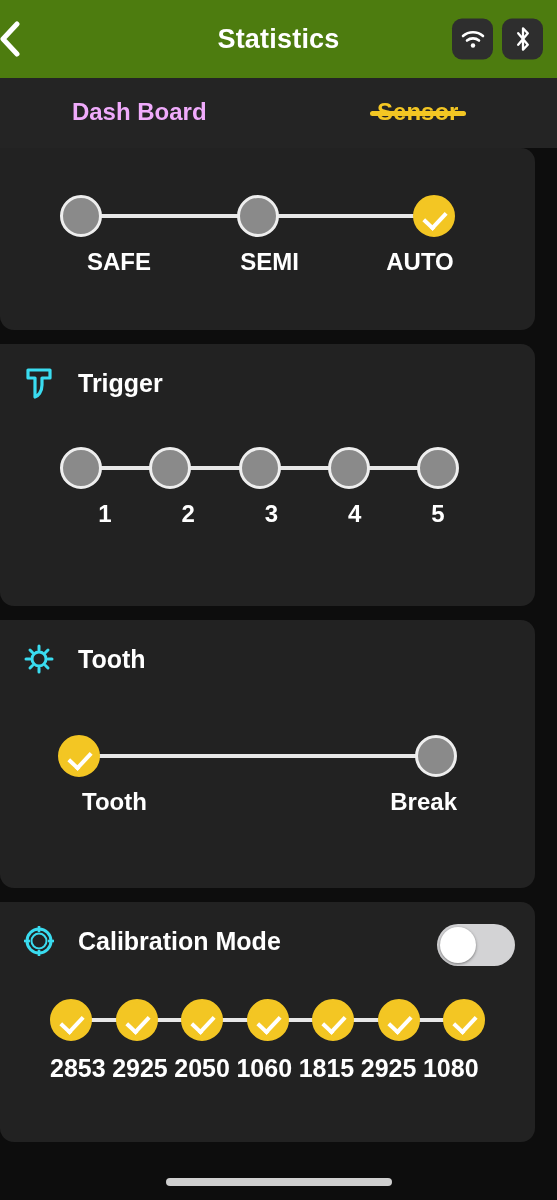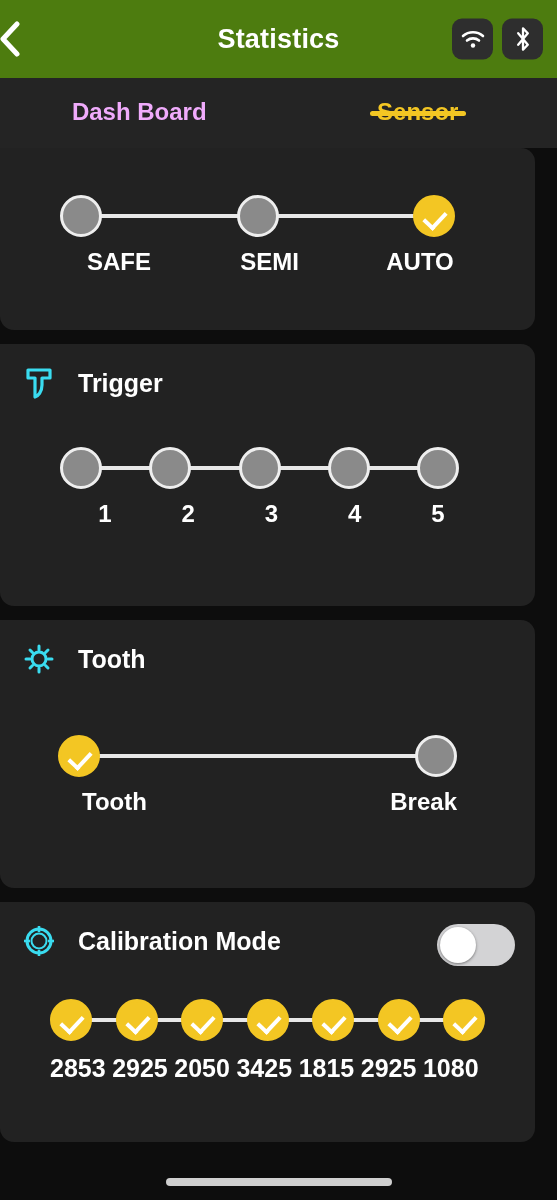--- a/index.html
+++ b/index.html
@@ -355,21 +355,21 @@
         <div class="dot on"></div>
         <div class="dot on"></div>
         <div class="dot on"></div>
         <div class="dot on"></div>
       </div>
     </div>
     <div class="cal-values">
       <span>2853</span>
       <span>2925</span>
       <span>2050</span>
-      <span>3425</span>
+      <span>1060</span>
       <span>1815</span>
       <span>2925</span>
       <span>1080</span>
     </div>
   </div>
 </div>
 
 <div class="home-indicator"></div>
 
 </body></html>

